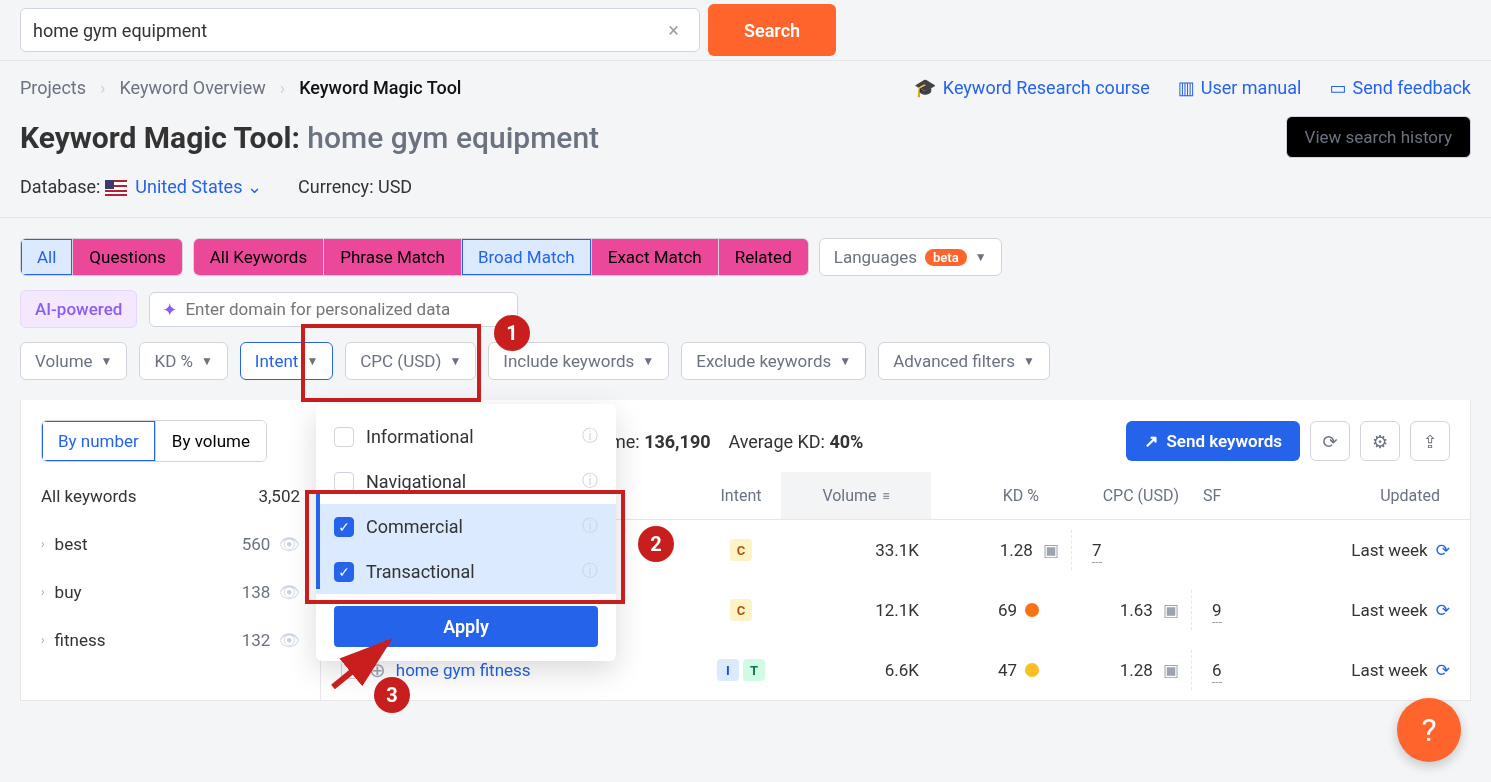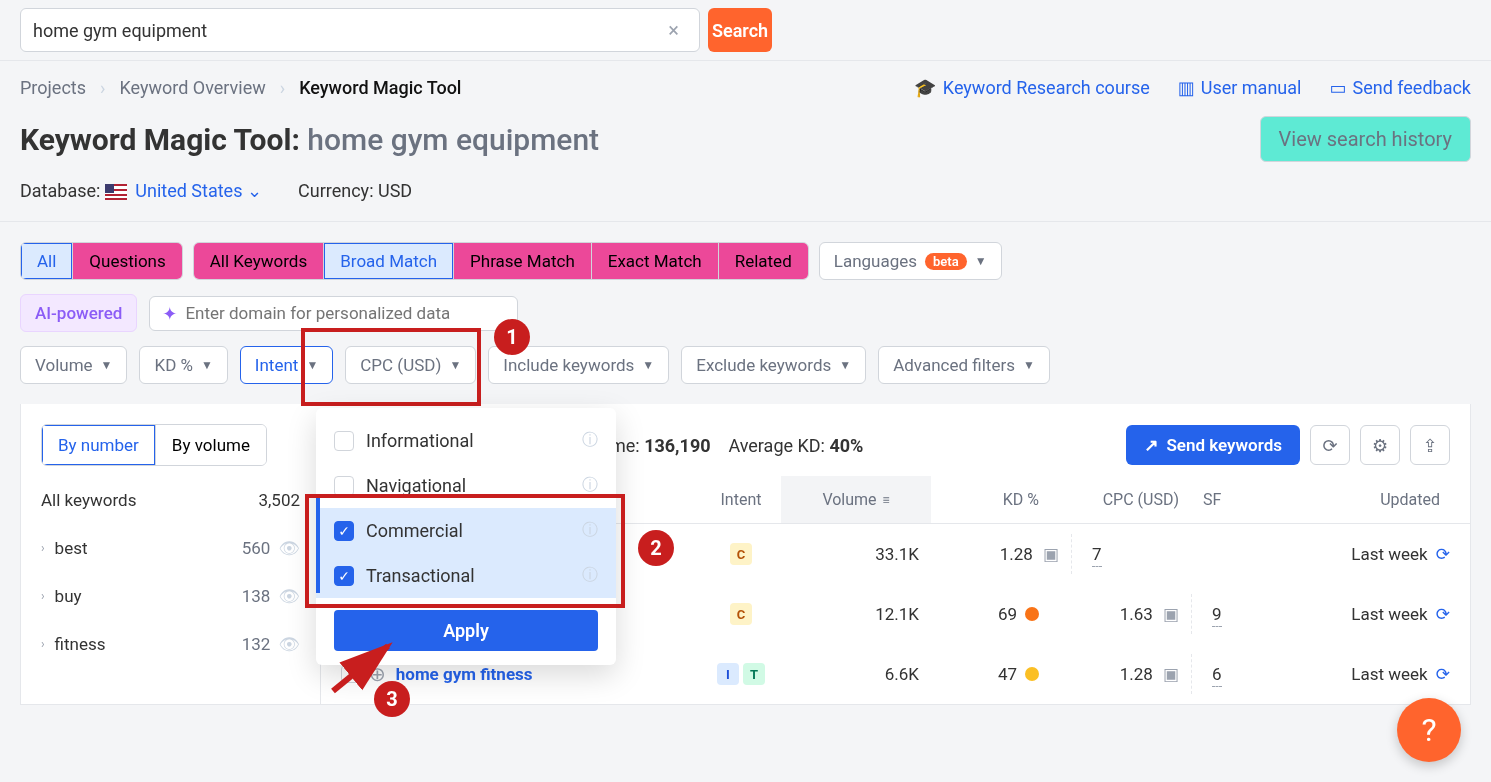--- a/index.html
+++ b/index.html
@@ -1,34 +1,34 @@
 <!DOCTYPE html>
 <html><head>
 <meta charset="utf-8">
 <style>
 * { box-sizing: border-box; margin: 0; padding: 0; font-family: -apple-system, BlinkMacSystemFont, "Segoe UI", Roboto, sans-serif; }
 body { background: #f4f5f7; color: #333; width: 1491px; }
 .topbar { padding: 0 20px; display: flex; align-items: center; height: 60px; }
 .search-wrap { display: flex; align-items: center; background: #fff; border: 1px solid #d1d5db; border-radius: 6px; width: 680px; height: 44px; padding: 0 12px; }
 .search-input { flex: 1; border: none; outline: none; font-size: 18px; color: #333; }
 .clear-x { color: #9ca3af; font-size: 20px; cursor: pointer; padding: 0 8px; }
-.search-btn { background: #ff642d; color: #fff; border: none; border-radius: 6px; height: 44px; padding: 0 4px; font-size: 18px; font-weight: 600; margin-left: 8px; cursor: pointer; }
+.search-btn { background: #ff642d; color: #fff; border: none; border-radius: 6px; height: 52px; padding: 0 36px; font-size: 18px; font-weight: 600; margin-left: 8px; cursor: pointer; }
 .header-section { padding: 16px 20px 20px; border-top: 1px solid #e5e7eb; }
 .breadcrumb-row { display: flex; align-items: flex-end; justify-content: space-between; }
 .breadcrumbs { display: flex; align-items: center; gap: 14px; font-size: 18px; }
 .bc-link { color: #6b7280; cursor: pointer; }
 .bc-sep { color: #cbd5e1; }
 .bc-current { color: #111; font-weight: 500; }
 .header-links { display: flex; gap: 28px; }
 .header-link { color: #2563eb; font-size: 18px; display: flex; align-items: center; gap: 6px; cursor: pointer; }
 .header-link .icn { font-size: 18px; }
 .title-row { display: flex; align-items: center; justify-content: space-between; margin-top: 18px; }
 .title { font-size: 30px; font-weight: 700; }
 .title .sub { color: #6b7280; font-weight: 500; }
-.history-btn { border: 1px solid #d1d5db; background: #5eead4; color: #6b7280; padding: 10px 18px; border-radius: 6px; font-size: 20px; cursor: pointer; }
+.history-btn { border: 1px solid #d1d5db; background: #000000; color: #6b7280; padding: 10px 18px; border-radius: 6px; font-size: 17px; cursor: pointer; }
 .meta-row { display: flex; gap: 36px; margin-top: 18px; font-size: 18px; }
 .meta-label { color: #333; }
 .db-link { color: #2563eb; cursor: pointer; }
 .filters-section { padding: 20px; border-top: 1px solid #e5e7eb; }
 .filter-row { display: flex; gap: 10px; flex-wrap: wrap; margin-bottom: 14px; }
 .seg-group { display: inline-flex; border: 1px solid #d1d5db; border-radius: 6px; overflow: hidden; }
 .seg-btn { padding: 8px 16px; font-size: 17px; background: #ec4899; border: none; cursor: pointer; border-right: 1px solid #d1d5db; }
 .seg-btn:last-child { border-right: none; }
 .seg-btn.active { background: #dbeafe; color: #2563eb; box-shadow: inset 0 0 0 1px #2563eb; }
 .chip { display: inline-flex; align-items: center; gap: 8px; padding: 8px 14px; border: 1px solid #d1d5db; border-radius: 6px; background: #fff; font-size: 17px; color: #6b7280; cursor: pointer; }
@@ -69,21 +69,21 @@
 .th.vol { width: 150px; text-align: right; background: #f3f4f6; display: flex; justify-content: center; align-items: center; gap: 6px; }
 .th.kd { width: 120px; text-align: right; }
 .th.cpc { width: 140px; text-align: right; }
 .th.sf { width: 90px; text-align: left; }
 .th.upd { flex: 1; text-align: right; padding-right: 30px; }
 .trow { display: flex; align-items: center; font-size: 17px; padding: 8px 0; }
 .td { padding: 10px 12px; }
 .td.kw { width: 380px; padding-left: 20px; display: flex; align-items: center; gap: 10px; }
 .chk { width: 18px; height: 18px; border: 1.5px solid #d1d5db; border-radius: 4px; }
 .plus-circ { color: #9ca3af; font-size: 20px; }
-.kw-link { color: #2563eb; cursor: pointer; font-weight: bold; }
+.kw-link { color: #2563eb; cursor: pointer; }
 .serp-ic { color: #9ca3af; }
 .td.intent { width: 80px; display: flex; gap: 4px; justify-content: center; }
 .badge { width: 22px; height: 22px; border-radius: 4px; display: flex; align-items: center; justify-content: center; font-size: 13px; font-weight: 700; }
 .badge.C { background: #fef3c7; color: #b45309; }
 .badge.I { background: #dbeafe; color: #1d4ed8; }
 .badge.T { background: #d1fae5; color: #047857; }
 .td.vol { width: 150px; text-align: right; }
 .td.kd { width: 120px; text-align: right; display: flex; justify-content: flex-end; align-items: center; gap: 8px; }
 .dot { width: 14px; height: 14px; border-radius: 50%; }
 .dot.orange { background: #f97316; }
@@ -168,22 +168,22 @@
 </div>
 
 <div class="filters-section">
   <div class="filter-row">
     <div class="seg-group">
       <button class="seg-btn active">All</button>
       <button class="seg-btn">Questions</button>
     </div>
     <div class="seg-group">
       <button class="seg-btn">All Keywords</button>
+      <button class="seg-btn">Phrase Match</button>
       <button class="seg-btn active">Broad Match</button>
-      <button class="seg-btn">Phrase Match</button>
       <button class="seg-btn">Exact Match</button>
       <button class="seg-btn">Related</button>
     </div>
     <div class="chip langs">
       <span>Languages</span>
       <span class="beta">beta</span>
       <span class="chev">▼</span>
     </div>
   </div>
   <div class="filter-row ai-row">

